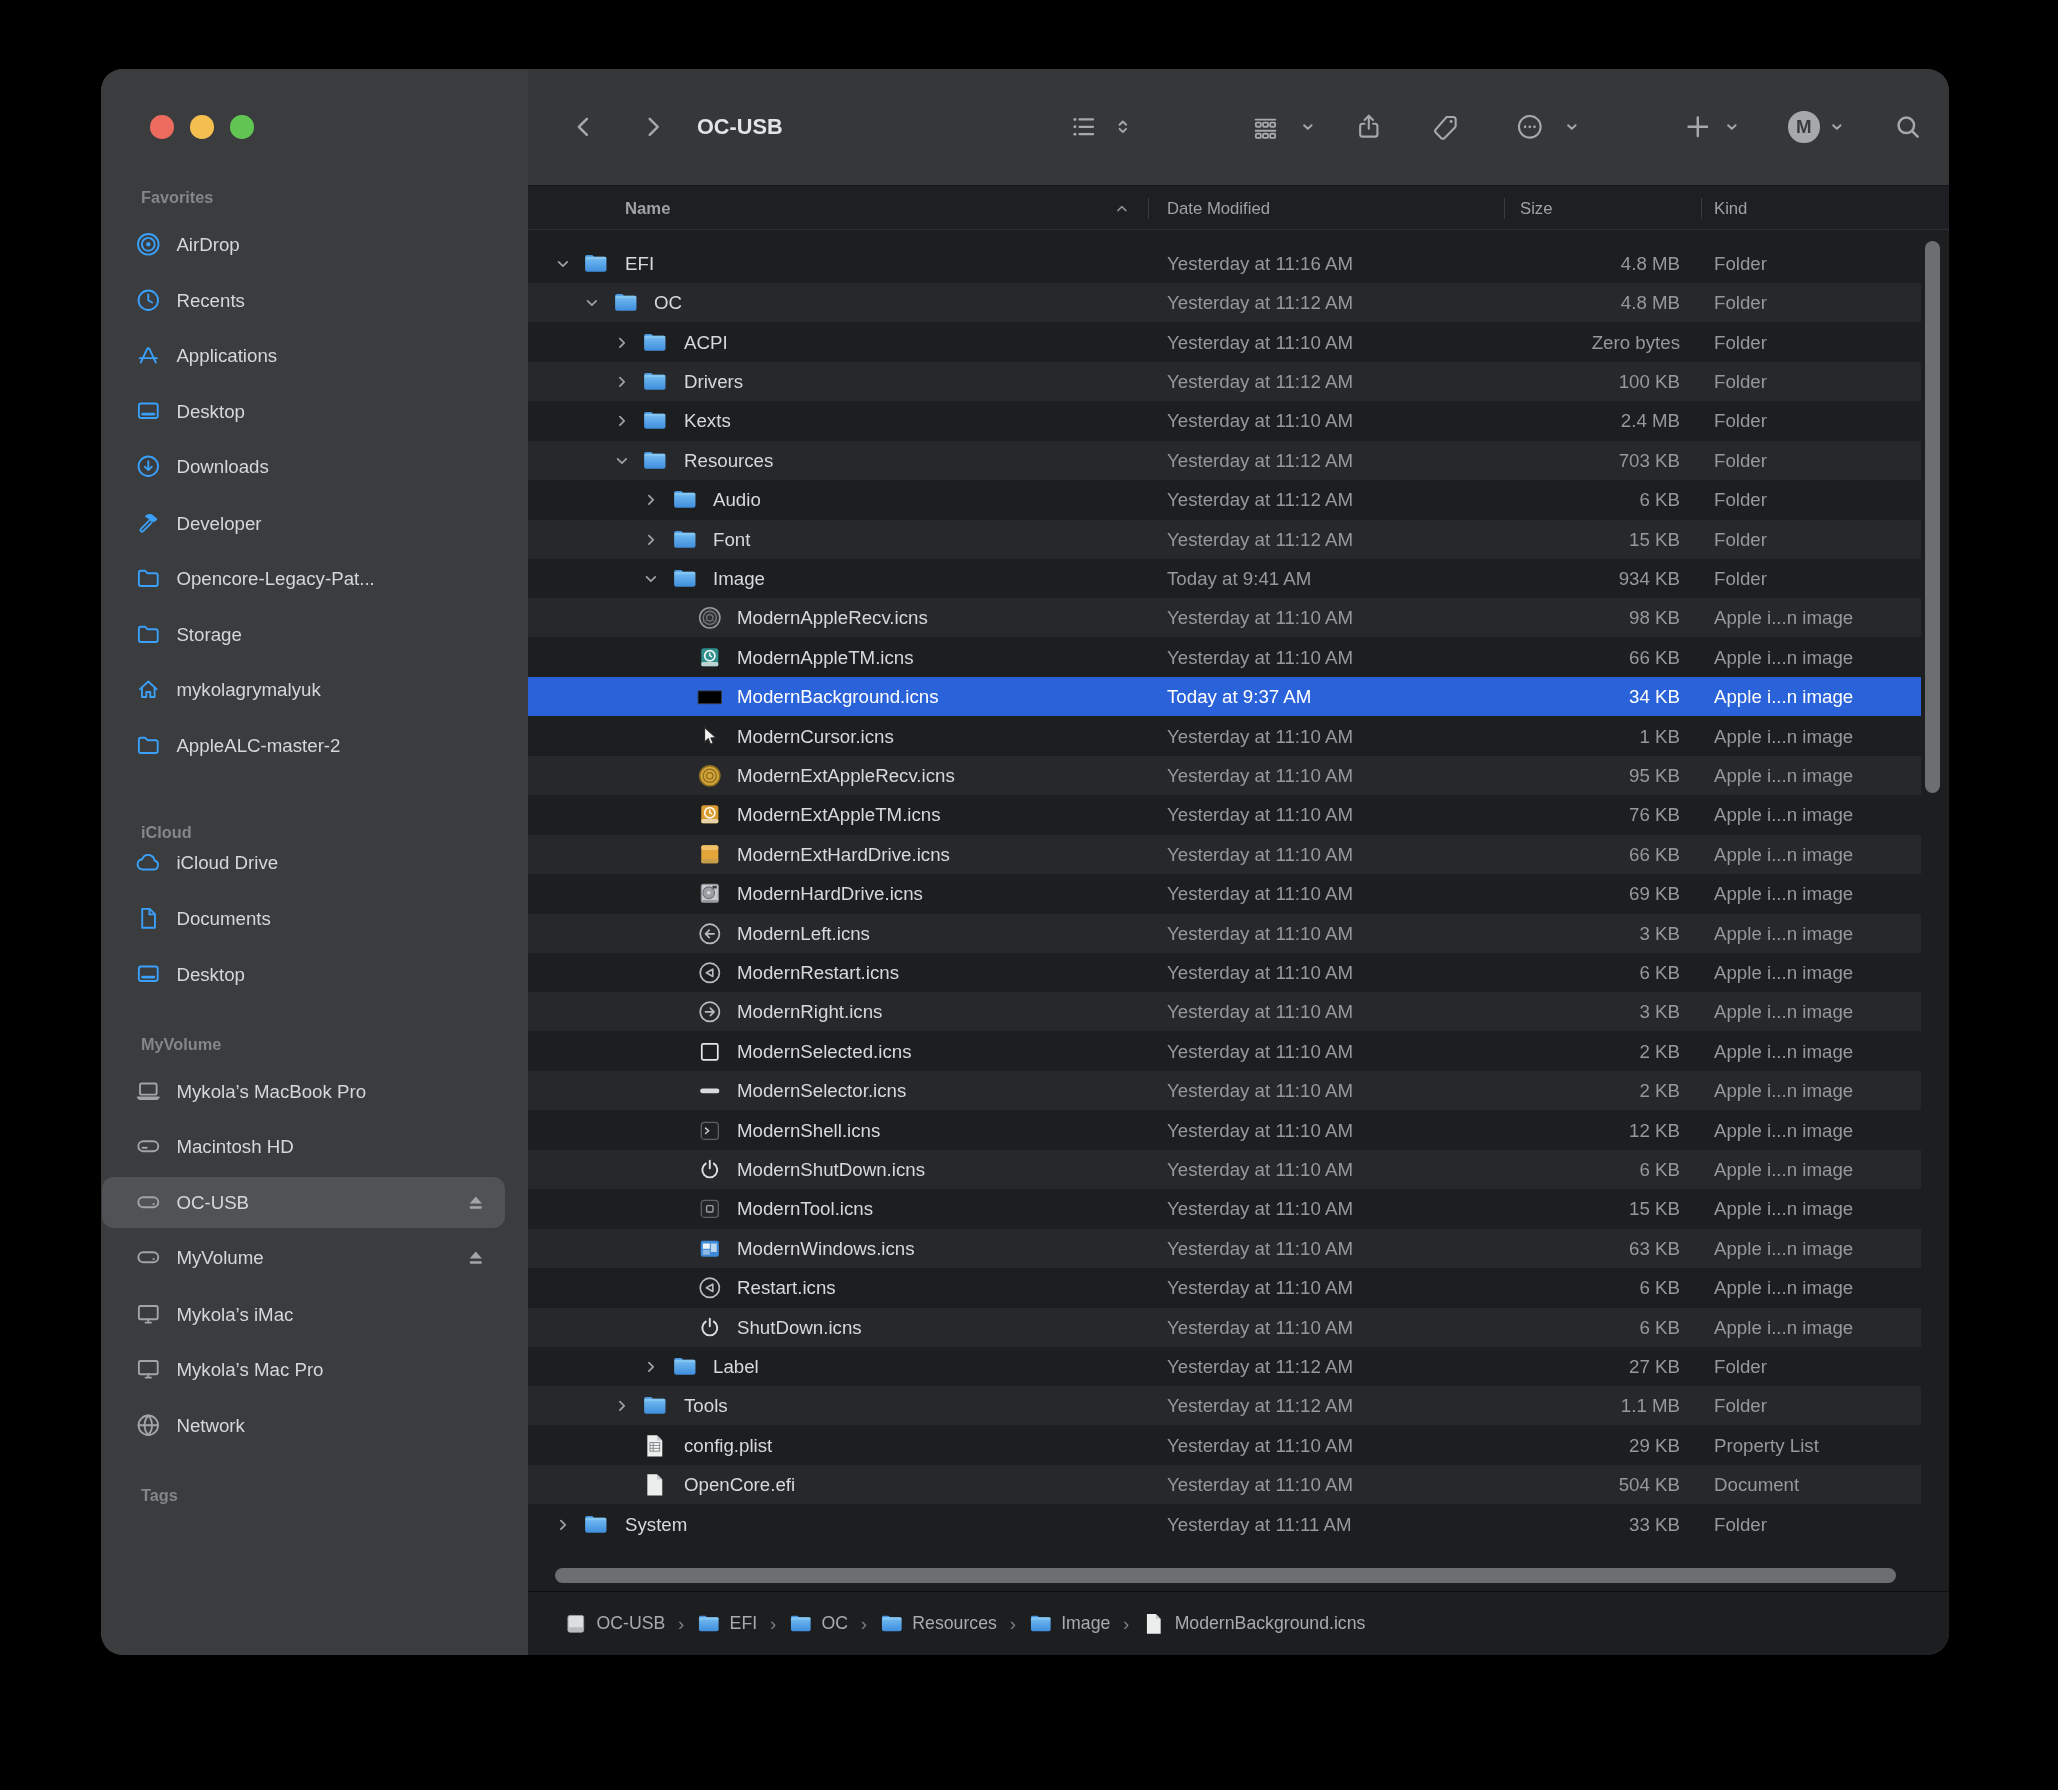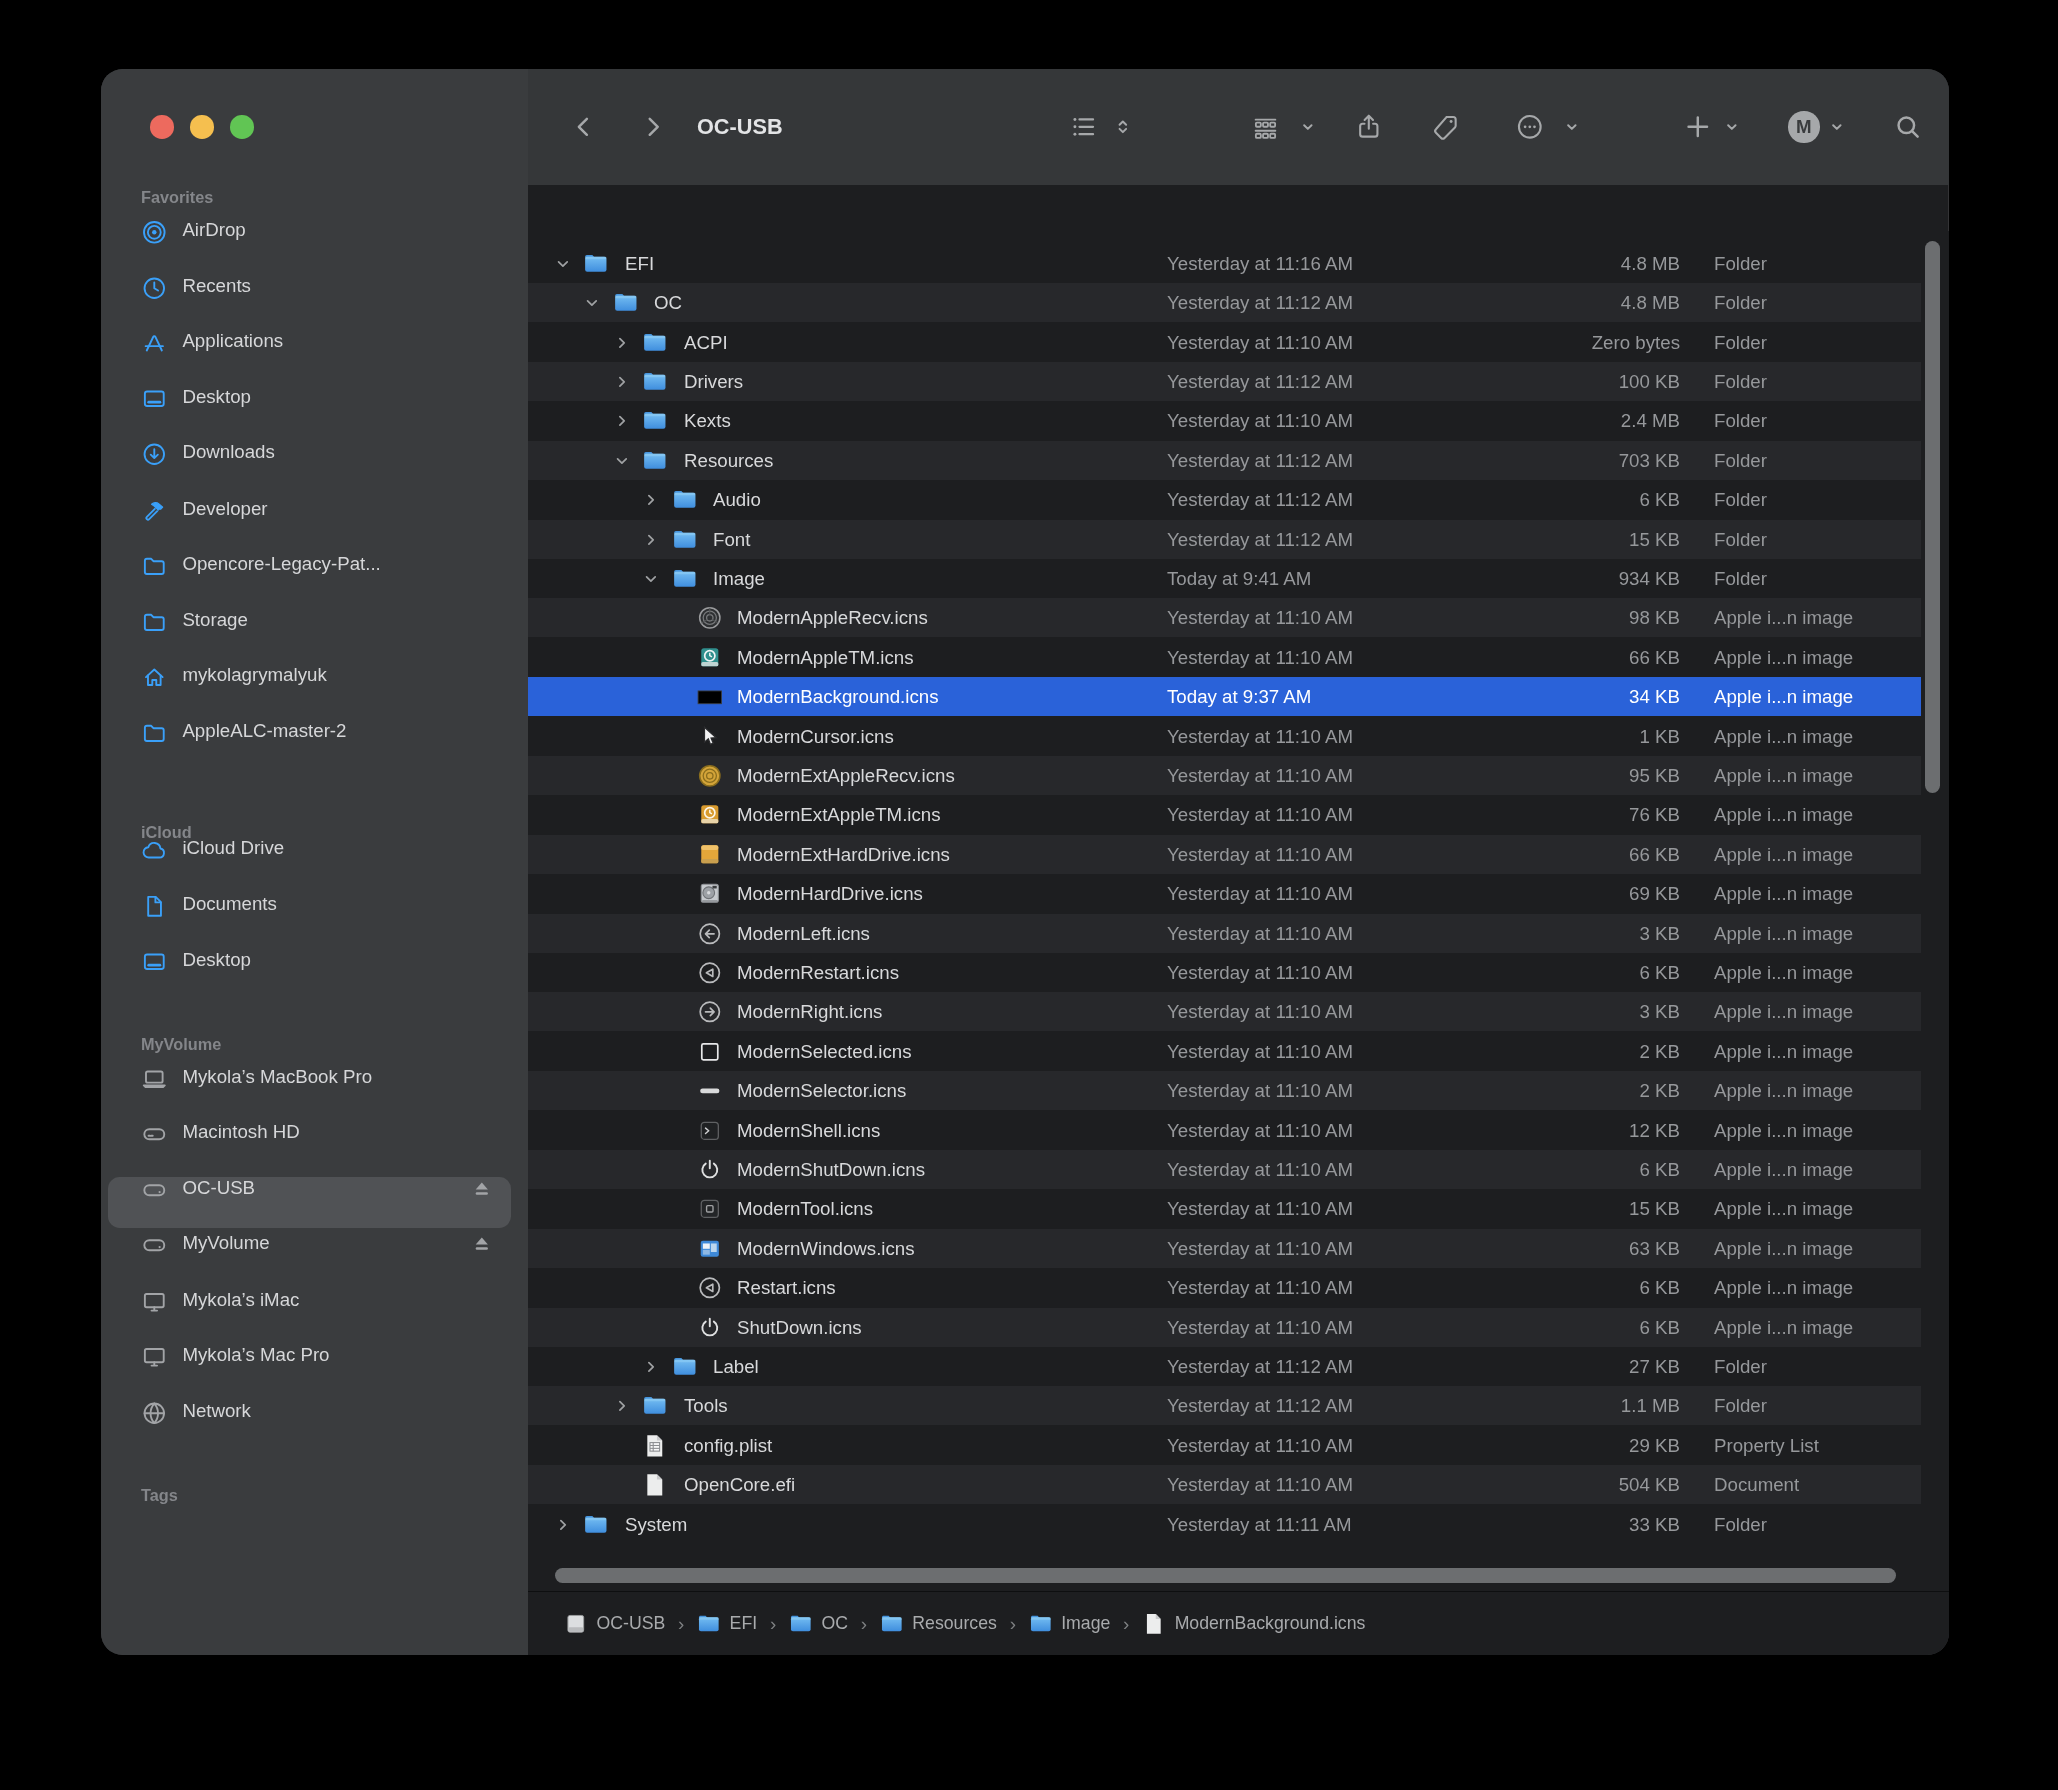--- a/index.html
+++ b/index.html
@@ -7,22 +7,22 @@
        font-family:"Liberation Sans", sans-serif;
        -webkit-font-smoothing:antialiased;}
   .window{position:absolute;left:101px;top:69px;width:1848px;height:1586px;
           border-radius:21.7px;overflow:hidden;background:#1d1e20;
           box-shadow:0 0 0 1px rgba(255,255,255,.10) inset;}
   
   .sidebar{position:absolute;left:0;top:0;width:427px;height:100%;background:#3a3c3e;}
   .tl{position:absolute;top:46px;width:23.6px;height:23.6px;border-radius:50%;}
   .sb-head{position:absolute;left:40px;height:21.7px;line-height:21.7px;
            font-size:16.3px;font-weight:700;color:#84868a;white-space:nowrap;}
-  .sb-item{position:absolute;left:7px;width:403px;height:51px;border-radius:11.8px;
-           display:flex;padding-left:33px;box-sizing:border-box;}
+  .sb-item{position:absolute;left:1px;width:403px;height:51px;border-radius:11.8px;
+           display:flex;align-items:center;padding-left:33px;box-sizing:border-box;}
   .sb-item.sel{background:#505255;}
   .sb-label{margin-left:14.8px;font-size:18.7px;color:#d6d7d9;white-space:nowrap;overflow:hidden;
             text-overflow:ellipsis;max-width:296px;}
   .sb-ic{width:26.6px;height:26.6px;flex:0 0 auto;}
   .sb-ic.blue{color:#3aa0f9;}
   .sb-ic.gray{color:#a2a4a7;}
   .eject{width:23.6px;height:23.6px;margin-left:auto;margin-right:17.7px;flex:0 0 auto;color:#a2a4a7;}
   
   .main{position:absolute;left:427px;top:0;width:1421px;height:100%;}
   .toolbar{position:absolute;left:0;top:0;width:100%;height:116px;background:#353739;}
@@ -367,20 +367,34 @@
         </span>
 
       <span class="tb ic" style="left:1365px">
           <svg viewBox="0 0 24 24" fill="none" stroke="currentColor" stroke-width="2" stroke-linecap="round">
             <circle cx="10.8" cy="10.8" r="6.3"></circle>
             <path d="M15.5 15.5L20 20"></path>
           </svg>
         </span>
     </div>
 
+    <div class="listhead">
+      <span class="h" style="left:97px;font-weight:700">Name</span>
+      <span class="h-sort ic">
+          <svg viewBox="0 0 24 24" fill="none" stroke="currentColor" stroke-width="2.6" stroke-linecap="round" stroke-linejoin="round">
+            <path d="M5 15l7-7 7 7"></path>
+          </svg>
+        </span>
+      <span class="h-sep" style="left:620px"></span>
+      <span class="h" style="left:639px">Date Modified</span>
+      <span class="h-sep" style="left:976px"></span>
+      <span class="h" style="left:992px">Size</span>
+      <span class="h-sep" style="left:1173px"></span>
+      <span class="h" style="left:1186px">Kind</span>
+    </div>
 
     <div class="filelist">
         <div class="row dark" style="top:12.8px">
           <span class="ic chev open" style="left:27.6px">
             <svg viewBox="0 0 24 24" fill="none" stroke="currentColor" stroke-width="1.7" stroke-linecap="round" stroke-linejoin="round">
               <path d="M8.5 4.5l7.5 7.5-7.5 7.5" stroke-width="3"></path>
             </svg>
           </span>
           <span class="ic ric" style="left:55px">
             <svg viewBox="0 0 24 24">

